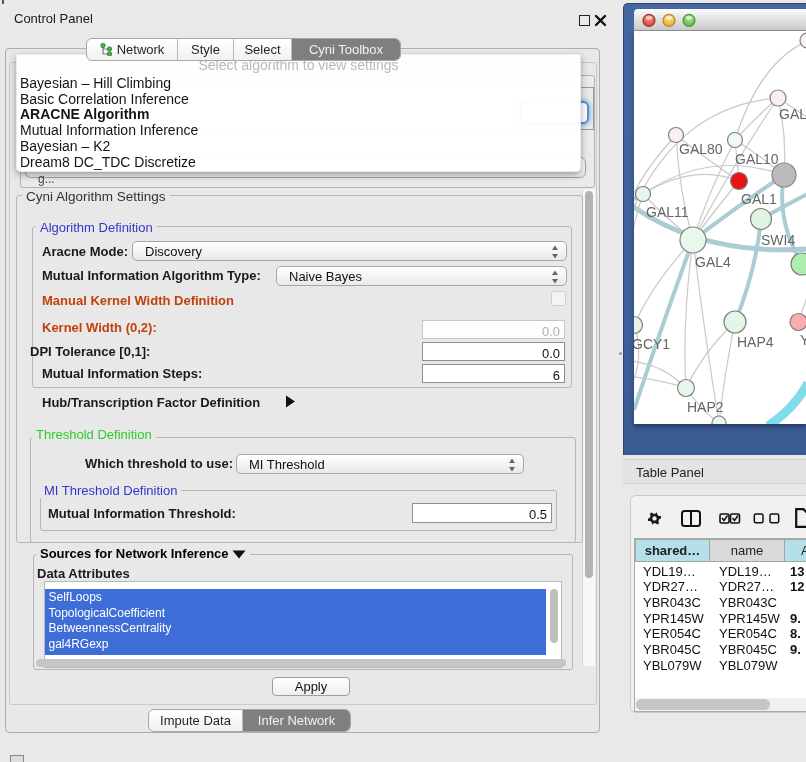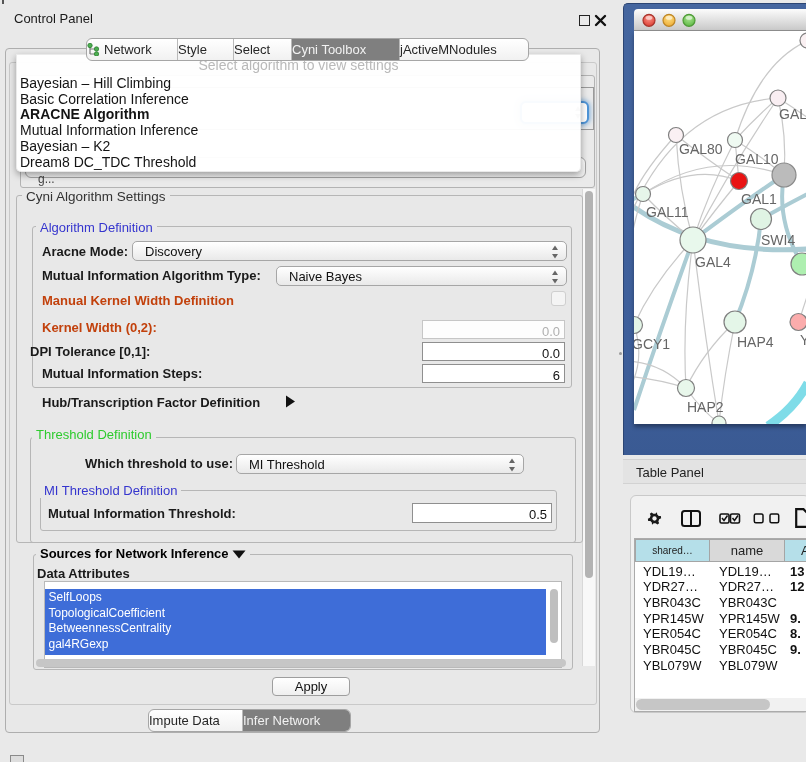--- a/index.html
+++ b/index.html
@@ -8,21 +8,21 @@
 .lbl{position:absolute;font-size:13px;font-weight:bold;color:#1a1a1a;white-space:nowrap;}
 .dis{color:#c2410c;}
 .combo{position:absolute;border:1px solid #a6a6a6;border-radius:5px;background:linear-gradient(#ffffff,#e9e9e9);font-size:13px;color:#111;box-sizing:border-box;}
 .combo .tx{position:absolute;left:12px;top:2px;white-space:nowrap;}
 .field{position:absolute;background:#fff;border:1px solid #8f8f8f;font-size:13px;color:#111;text-align:right;box-sizing:border-box;padding-right:4px;line-height:21px;}
 .field.dd{border:1px solid #c6c6c6;color:#b0b0b0;background:#fdfdfd;}
 .group{position:absolute;border:1px solid #b6b6b6;border-radius:3px;box-sizing:border-box;}
 .gl{position:absolute;font-size:13px;background:#E8E8E8;padding:0 4px;white-space:nowrap;}
 .pitem{position:absolute;left:20px;font-size:14px;color:#141414;white-space:nowrap;}
 .seg{position:absolute;display:flex;border:1px solid #a6a6a6;border-radius:6px;overflow:hidden;background:linear-gradient(#ffffff,#f1f1f1);}
-.seg .s{font-size:13px;color:#262626;display:flex;align-items:center;border-right:1px solid #b9b9b9;box-sizing:border-box;}
+.seg .s{font-size:13px;color:#262626;display:flex;align-items:center;justify-content:center;border-right:1px solid #b9b9b9;box-sizing:border-box;}
 .seg .s:last-child{border-right:none;}
 .seg .sel{background:#7f7f7f;color:#f2f2f2;}
 </style>
 </head>
 <body>
 
 <div class="ab" style="left:0;top:0;width:609px;height:762px;background:#E9E9E9;"></div>
 <div class="ab" style="left:2px;top:0;width:2px;height:4px;background:#555;"></div>
 <div class="ab" style="left:14px;top:11px;font-size:13px;color:#1a1a1a;">Control Panel</div>
 
@@ -121,33 +121,32 @@
 
 <div class="ab" style="left:10px;top:755px;width:12px;height:10px;border:1px solid #8a8a8a;background:#ddd;"></div>
 
 <div class="ab" style="left:16px;top:54px;width:565px;height:118px;background:rgba(255,255,255,0.96);border-radius:0 0 5px 5px;box-shadow:0 3px 7px rgba(0,0,0,0.35);border:1px solid rgba(220,220,220,0.6);box-sizing:border-box;"></div>
 <div class="ab" style="left:16px;top:57px;width:565px;text-align:center;font-size:14px;color:#b9b9b9;">Select algorithm to view settings</div>
 <div class="pitem" style="top:74.7px;">Bayesian – Hill Climbing</div>
 <div class="pitem" style="top:90.5px;">Basic Correlation Inference</div>
 <div class="pitem" style="top:106.2px;font-weight:bold;">ARACNE Algorithm</div>
 <div class="pitem" style="top:122px;">Mutual Information Inference</div>
 <div class="pitem" style="top:137.8px;">Bayesian – K2</div>
-<div class="pitem" style="top:153.6px;">Dream8 DC_TDC Threshold</div>
+<div class="pitem" style="top:153.6px;">Dream8 DC_TDC Discretize</div>
 
 <div class="seg" style="left:86px;top:37.5px;height:21px;border-radius:6px;">
 <div class="s" style="width:91px;"><svg width="13" height="13" viewBox="0 0 13 13" style="margin-right:4px;">
         <path d="M3 3 L3 11 M3 6 L9 6 M3 11 L9 11" stroke="#7a7a7a" stroke-width="1.2" fill="none"></path>
         <circle cx="3" cy="2.5" r="2.2" fill="#4caf50" stroke="#2e7d32" stroke-width="0.8"></circle>
         <circle cx="9.5" cy="6" r="2.2" fill="#4caf50" stroke="#2e7d32" stroke-width="0.8"></circle>
         <circle cx="9.5" cy="11" r="2.2" fill="#4caf50" stroke="#2e7d32" stroke-width="0.8"></circle>
       </svg>Network</div>
 <div class="s" style="width:56px;">Style</div>
 <div class="s" style="width:58px;">Select</div>
 <div class="s sel" style="width:108px;">Cyni Toolbox</div>
-<div class="s" style="width:128px;">jActiveMNodules</div>
 </div>
 
 <div class="ab" style="left:623px;top:3px;width:183px;height:452px;background:linear-gradient(180deg,#45669f 0%,#3e5f9b 75%,#3a5a93 100%);border-radius:5px 0 0 0;border-left:1px solid #2c4573;border-top:1px solid #2c4573;box-sizing:border-box;"></div>
 <div class="ab" style="left:634px;top:9px;width:172px;height:22px;background:linear-gradient(#fcfcfc,#c9c9c9);border-bottom:1px solid #8f8f8f;border-radius:4px 0 0 0;box-sizing:border-box;"></div>
 <svg class="ab" style="left:634px;top:9px;" width="172" height="22" viewBox="0 0 172 22">
 <defs>
 <radialGradient id="rg" cx="50%" cy="35%" r="70%">
         <stop offset="0%" stop-color="#fa9287"></stop>
         <stop offset="100%" stop-color="#da382d"></stop>
       </radialGradient>
@@ -264,21 +263,21 @@
   </svg>
 <svg class="ab" style="left:753px;top:513px;" width="27" height="11" viewBox="0 0 27 11">
     <rect x="1.3" y="1" width="8.7" height="8.7" rx="1.5" fill="none" stroke="#111" stroke-width="1.5"></rect>
     <rect x="17" y="1" width="8.7" height="8.7" rx="1.5" fill="none" stroke="#111" stroke-width="1.5"></rect>
   </svg>
 <svg class="ab" style="left:795px;top:508px;" width="14" height="20" viewBox="0 0 14 20">
     <path d="M1.2 1.2 L8.5 1.2 L12.8 5.5 L12.8 18.8 L1.2 18.8 Z" fill="none" stroke="#111" stroke-width="2.2"></path>
   </svg>
 
 <div class="ab" style="left:634px;top:538px;width:172px;height:174px;background:#ffffff;border:1px solid #ababab;border-right:none;box-sizing:border-box;"></div>
-<div class="ab" style="left:635px;top:539px;width:75px;height:23px;background:#b5dfe9;border:1px solid #a5a5a5;box-sizing:border-box;text-align:center;font-size:10px;color:#222;line-height:21px;">shared…</div>
+<div class="ab" style="left:635px;top:539px;width:75px;height:23px;background:#b5dfe9;border:1px solid #a5a5a5;box-sizing:border-box;text-align:center;font-size:13px;color:#222;line-height:21px;font-weight:bold;">shared…</div>
 <div class="ab" style="left:709px;top:539px;width:76px;height:23px;background:#d9d9d9;border:1px solid #a5a5a5;box-sizing:border-box;text-align:center;font-size:13px;color:#222;line-height:21px;">name</div>
 <div class="ab" style="left:784px;top:539px;width:22px;height:23px;background:#b5dfe9;border:1px solid #a5a5a5;border-right:none;box-sizing:border-box;font-size:13px;color:#222;line-height:21px;padding-left:16px;overflow:hidden;">A</div>
 
 <div class="ab" style="left:635px;top:562px;width:171px;height:112px;background:#ffffff;overflow:hidden;">
 <div class="ab" style="left:8px;top:1.5px;font-size:13px;color:#111;line-height:15.7px;white-space:pre;">YDL19…
 YDR27…
 YBR043C
 YPR145W
 YER054C
 YBR045C

